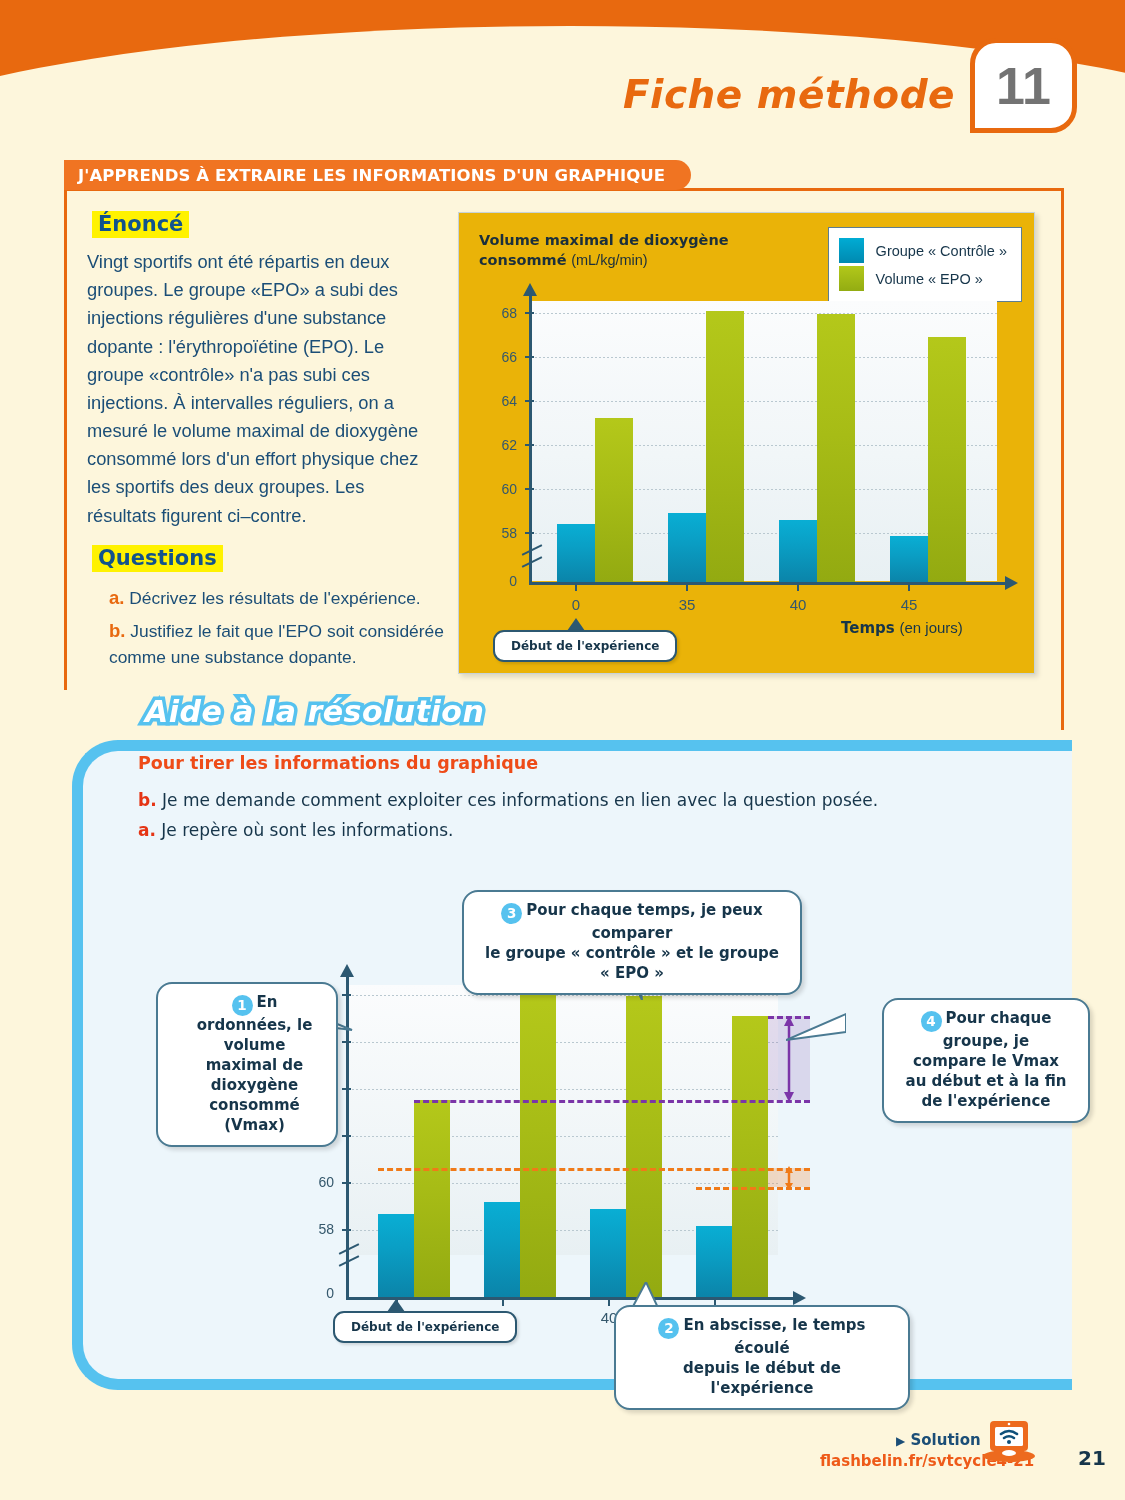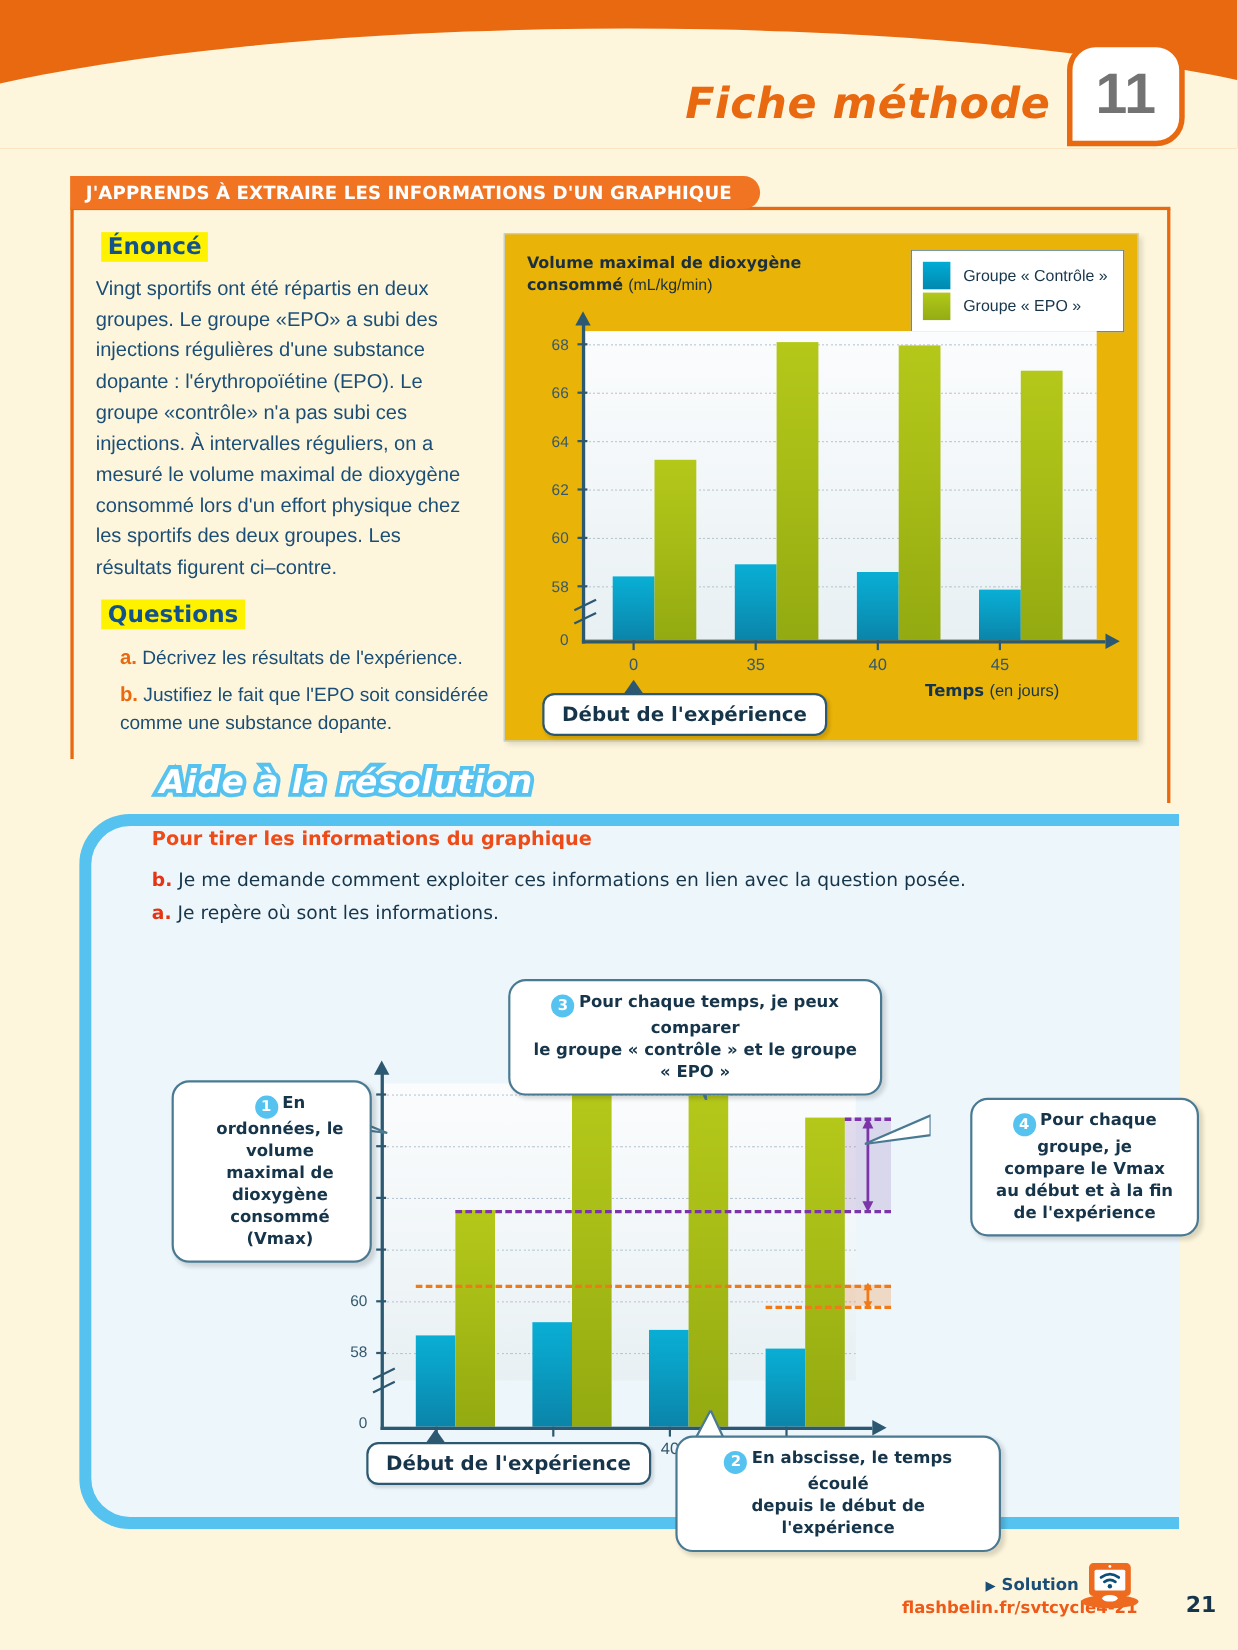--- a/index.html
+++ b/index.html
@@ -178,21 +178,21 @@
     font-family: "DejaVu Sans", sans-serif;
   }
   .xaxis-title b { font-weight: bold; }
   .xaxis-title span { font-weight: normal; font-family: "Liberation Sans", sans-serif; }
 
   
   .callout-debut {
     position: absolute;
     background: #fff; border: 2px solid #2C5871; border-radius: 11px;
     padding: 7px 16px;
-    font-size: 18px; font-weight: bold; color: #16354A;
+    font-size: 12px; font-weight: bold; color: #16354A;
     font-family: "DejaVu Sans", sans-serif;
     white-space: nowrap;
     box-shadow: 2px 2px 3px rgba(0,0,0,.13);
   }
   .stem {
     position: absolute; width: 0; height: 0;
     border-left: 9px solid transparent; border-right: 9px solid transparent;
   }
 
   
@@ -330,21 +330,21 @@
       <span class="unit">(mL/kg/min)</span>
     </div>
 
     <div class="legend-box">
       <div class="legend-row">
         <span class="legend-swatch sw-blue"></span>
         <span class="legend-label">Groupe « Contrôle »</span>
       </div>
       <div class="legend-row">
         <span class="legend-swatch sw-green"></span>
-        <span class="legend-label">Groupe « EPO »</span>
+        <span class="legend-label">Volume « EPO »</span>
       </div>
     </div>
 
     <div class="plot" style="left:72px; top:88px; width:466px; height:280px;"></div>
 
     <div class="gridline" style="left:72px; top:100px; width:466px;"></div>
     <div class="gridline" style="left:72px; top:144px; width:466px;"></div>
     <div class="gridline" style="left:72px; top:188px; width:466px;"></div>
     <div class="gridline" style="left:72px; top:232px; width:466px;"></div>
     <div class="gridline" style="left:72px; top:276px; width:466px;"></div>

